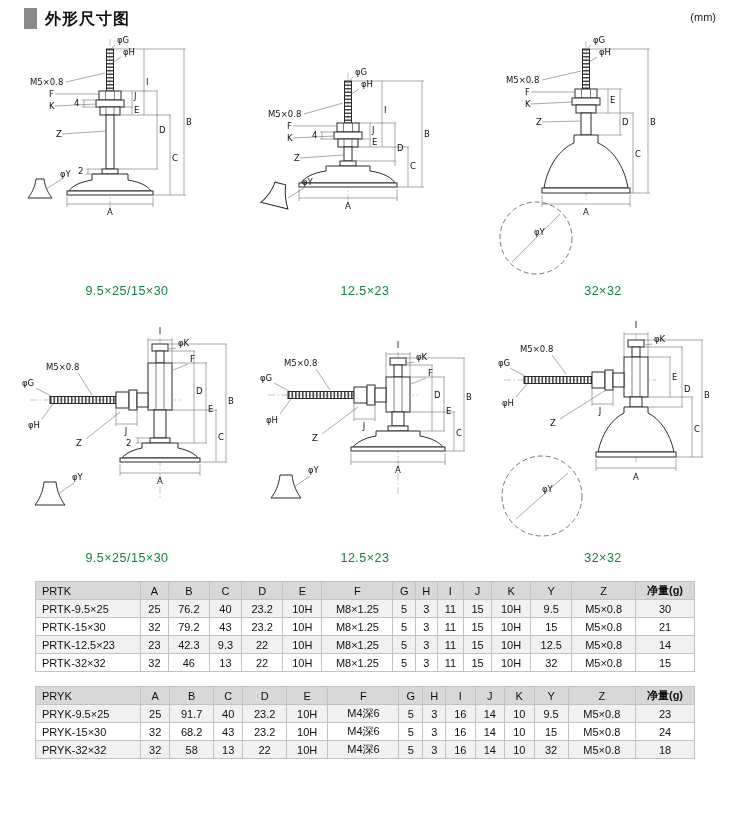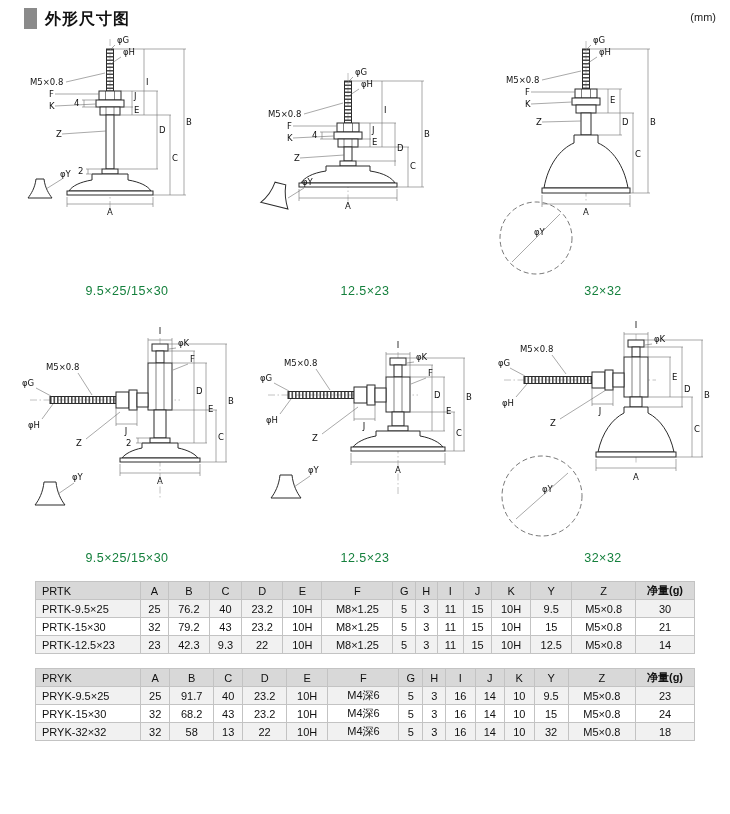--- a/index.html
+++ b/index.html
@@ -519,20 +519,37 @@
           <td>M8×1.25</td>
           <td>5</td>
           <td>3</td>
           <td>11</td>
           <td>15</td>
           <td>10H</td>
           <td>12.5</td>
           <td>M5×0.8</td>
           <td>14</td>
         </tr>
+        <tr>
+          <td>PRTK-32×32</td>
+          <td>32</td>
+          <td>46</td>
+          <td>13</td>
+          <td>22</td>
+          <td>10H</td>
+          <td>M8×1.25</td>
+          <td>5</td>
+          <td>3</td>
+          <td>11</td>
+          <td>15</td>
+          <td>10H</td>
+          <td>32</td>
+          <td>M5×0.8</td>
+          <td>15</td>
+        </tr>
       </tbody>
   </table>
   <table class="spec-table">
     <thead>
         <tr>
           <th>PRYK</th>
           <th>A</th>
           <th>B</th>
           <th>C</th>
           <th>D</th>

